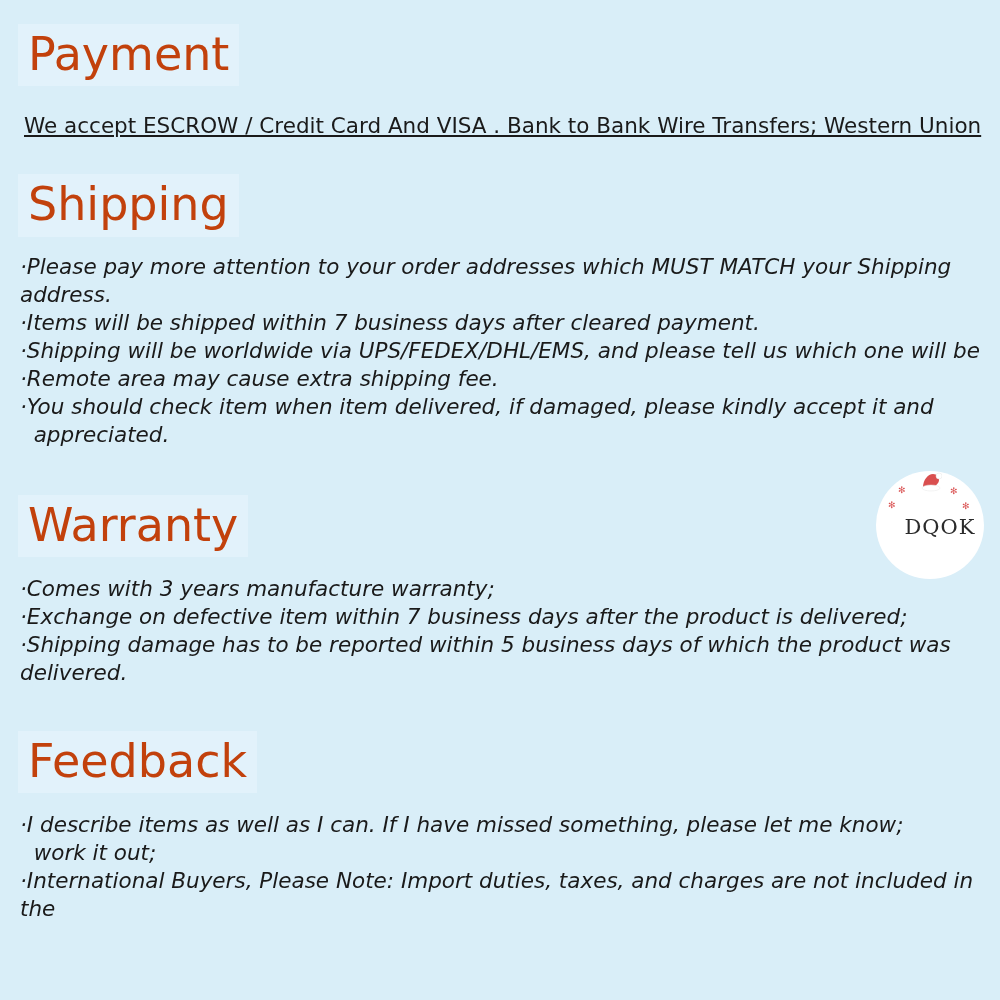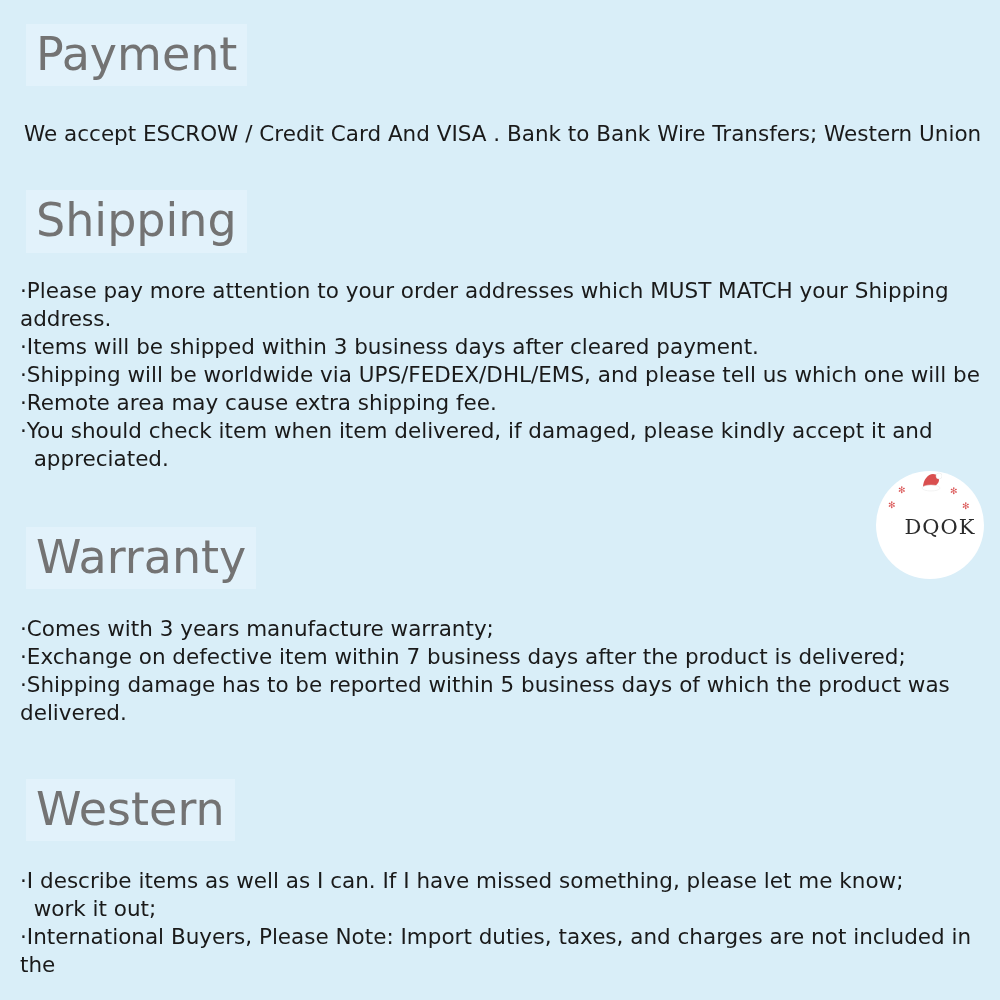--- a/index.html
+++ b/index.html
@@ -21,36 +21,38 @@
     padding: 18px 14px 0 18px;
   }
   .section {
     position: relative;
   }
   .section-title {
     display: inline-block;
     font-size: 46px;
     line-height: 1.05;
     font-weight: 400;
-    color: #737373;
+    color: #c2410c;
     letter-spacing: 0px;
     background: #e2f2fb;
     padding: 6px 10px 8px 10px;
-    margin: 8px;
+    margin: 0;
   }
   .section.payment .section-title { margin-top: 6px; }
   .para {
     font-size: 21.5px;
     line-height: 28px;
     color: #1a1a1a;
     margin: 0;
     white-space: pre-wrap;
+    text-decoration: underline;
   }
   .lines {
     margin-top: 14px;
+    font-style: italic;
   }
   .line {
     font-size: 21.5px;
     line-height: 28px;
     color: #1a1a1a;
     white-space: pre-wrap;
   }
   .payment-para {
     margin-top: 26px;
     margin-left: 6px;
@@ -115,39 +117,39 @@
 
   <div class="section payment">
     <h1 class="section-title">Payment</h1>
     <p class="para payment-para">We accept ESCROW / Credit Card And VISA . Bank to Bank Wire Transfers; Western Union</p>
   </div>
 
   <div class="section shipping">
     <h1 class="section-title">Shipping</h1>
     <div class="lines">
       <div class="line">·Please pay more attention to your order addresses which MUST MATCH your Shipping address.</div>
-      <div class="line">·Items will be shipped within 3 business days after cleared payment.</div>
+      <div class="line">·Items will be shipped within 7 business days after cleared payment.</div>
       <div class="line">·Shipping will be worldwide via UPS/FEDEX/DHL/EMS, and please tell us which one will be</div>
       <div class="line">·Remote area may cause extra shipping fee.</div>
       <div class="line">·You should check item when item delivered, if damaged, please kindly accept it and</div>
       <div class="line">  appreciated.</div>
     </div>
   </div>
 
   <div class="section warranty">
     <h1 class="section-title">Warranty</h1>
     <div class="lines">
       <div class="line">·Comes with 3 years manufacture warranty;</div>
       <div class="line">·Exchange on defective item within 7 business days after the product is delivered;</div>
       <div class="line">·Shipping damage has to be reported within 5 business days of which the product was delivered.</div>
     </div>
   </div>
 
   <div class="section feedback">
-    <h1 class="section-title">Western</h1>
+    <h1 class="section-title">Feedback</h1>
     <div class="lines">
       <div class="line">·I describe items as well as I can. If I have missed something, please let me know;</div>
       <div class="line">  work it out;</div>
       <div class="line">·International Buyers, Please Note: Import duties, taxes, and charges are not included in the</div>
 
     </div>
   </div>
 
   <div class="watermark">
     <div class="disc"></div>

